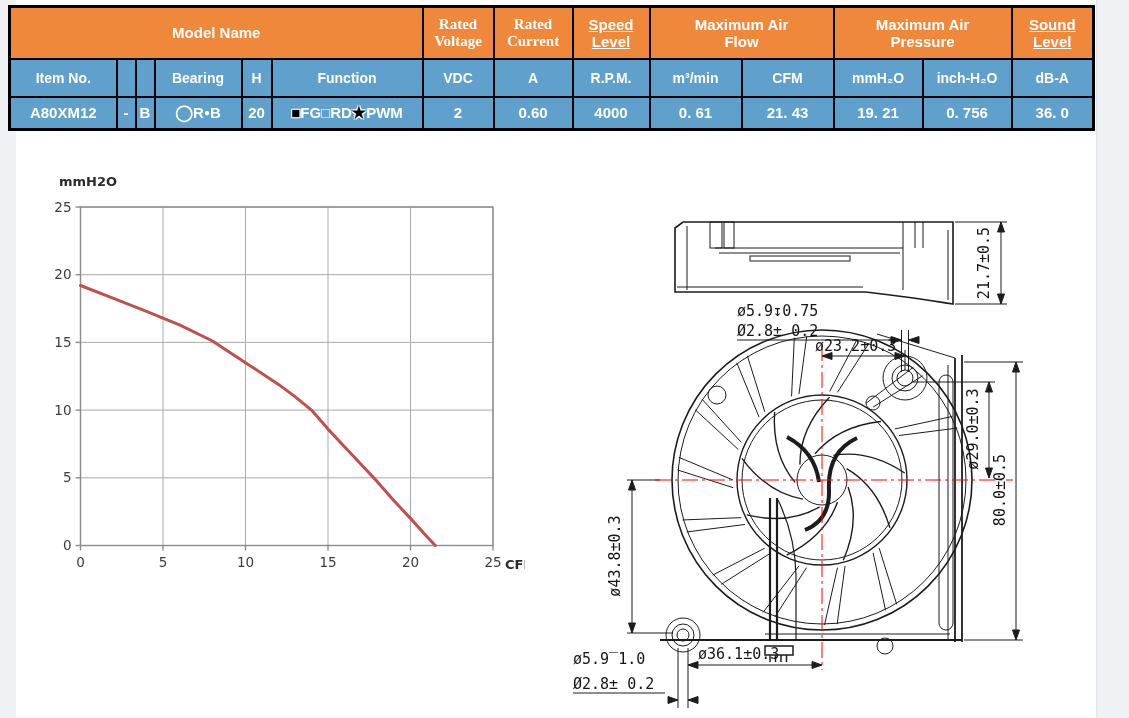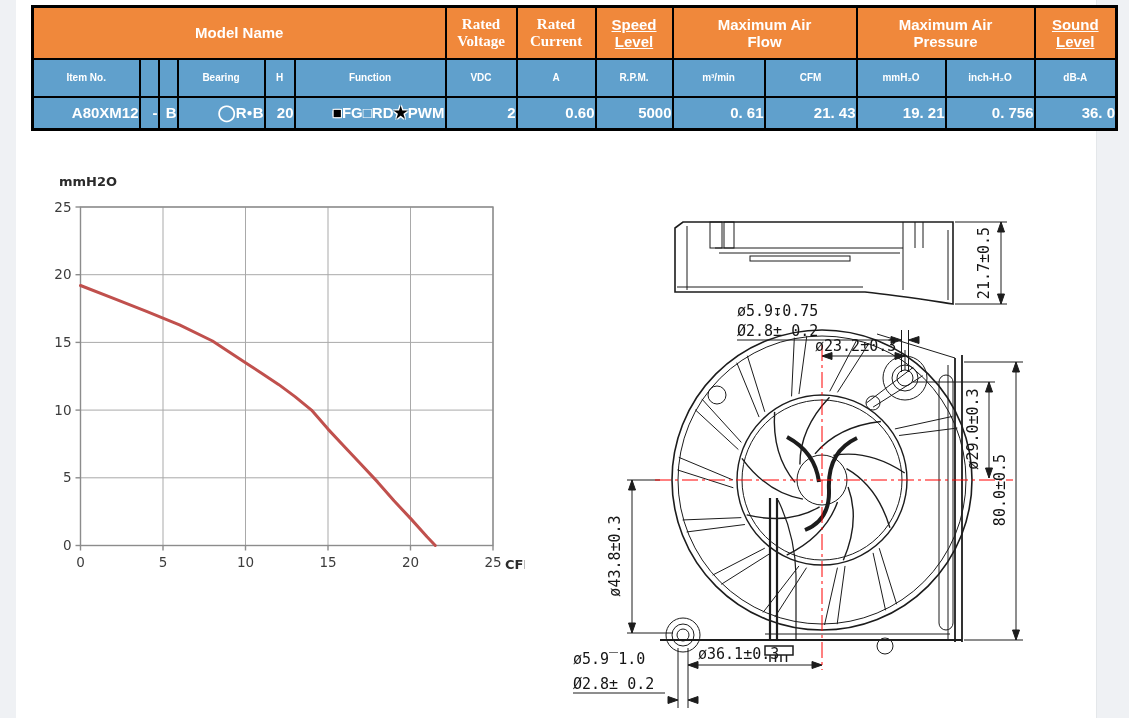--- a/index.html
+++ b/index.html
@@ -7,32 +7,32 @@
     width:1129px;height:718px;position:relative;overflow:hidden;
     background:#eff1f4;
     font-family:"Liberation Sans",sans-serif;
   }
   .panel{
     position:absolute;left:16px;top:0;width:1080px;height:718px;
     background:#ffffff;border-right:1px solid #e4e7ea;
   }
   
   table.spec{
-    position:absolute;left:31px;top:5px;width:1084px;
+    position:absolute;left:8px;top:5px;width:1084px;
     border-collapse:collapse;table-layout:fixed;
     border:3px solid #000;
   }
   table.spec th, table.spec td{
     border:2px solid #000;color:#fff;text-align:center;vertical-align:middle;
     padding:0;overflow:hidden;font-weight:bold;
   }
   tr.r1{height:52px;} tr.r2{height:38px;} tr.r3{height:33px;}
   tr.r1 th{font-size:15px;line-height:1.15;}
-  tr.r2 th{font-size:10px;}
-  tr.r3 td{font-size:15px;text-align:right;}
+  tr.r2 th{font-size:14px;}
+  tr.r3 td{font-size:15px;}
   .org{background:var(--orange,#F0883B);}
   .blu{background:var(--blue,#60A0CC);}
   .ff-serif{font-family:"Liberation Serif",serif;text-decoration:underline;}
   .wrapspan{display:inline-block;}
   .w72{width:66px;} .w110{width:112px;} .w64{width:60px;text-decoration:underline;}
   .icon-dark{
     color:#000;
     text-shadow:-1px -1px 0 #fff,1px -1px 0 #fff,-1px 1px 0 #fff,1px 1px 0 #fff;
   }
   .icon-sq{font-size:15px;}
@@ -99,21 +99,21 @@
     </tr>
     <tr class="r3">
       <td class="blu">A80XM12</td>
       <td class="blu">-</td>
       <td class="blu">B</td>
       <td class="blu"><span class="bear-circle">◯</span><span>R</span><span class="bear-dot">●</span><span>B</span></td>
       <td class="blu">20</td>
       <td class="blu"><span class="icon-dark icon-sq">■</span><span>FG</span><span class="icon-sq">□</span><span>RD</span><span class="icon-dark icon-star">★</span><span>PWM</span></td>
       <td class="blu">2</td>
       <td class="blu">0.60</td>
-      <td class="blu">5000</td>
+      <td class="blu">4000</td>
       <td class="blu">0. 61</td>
       <td class="blu">21. 43</td>
       <td class="blu">19. 21</td>
       <td class="blu">0. 756</td>
       <td class="blu">36. 0</td>
     </tr>
   </tbody>
     </table>
 
   <div class="chart-wrap">

